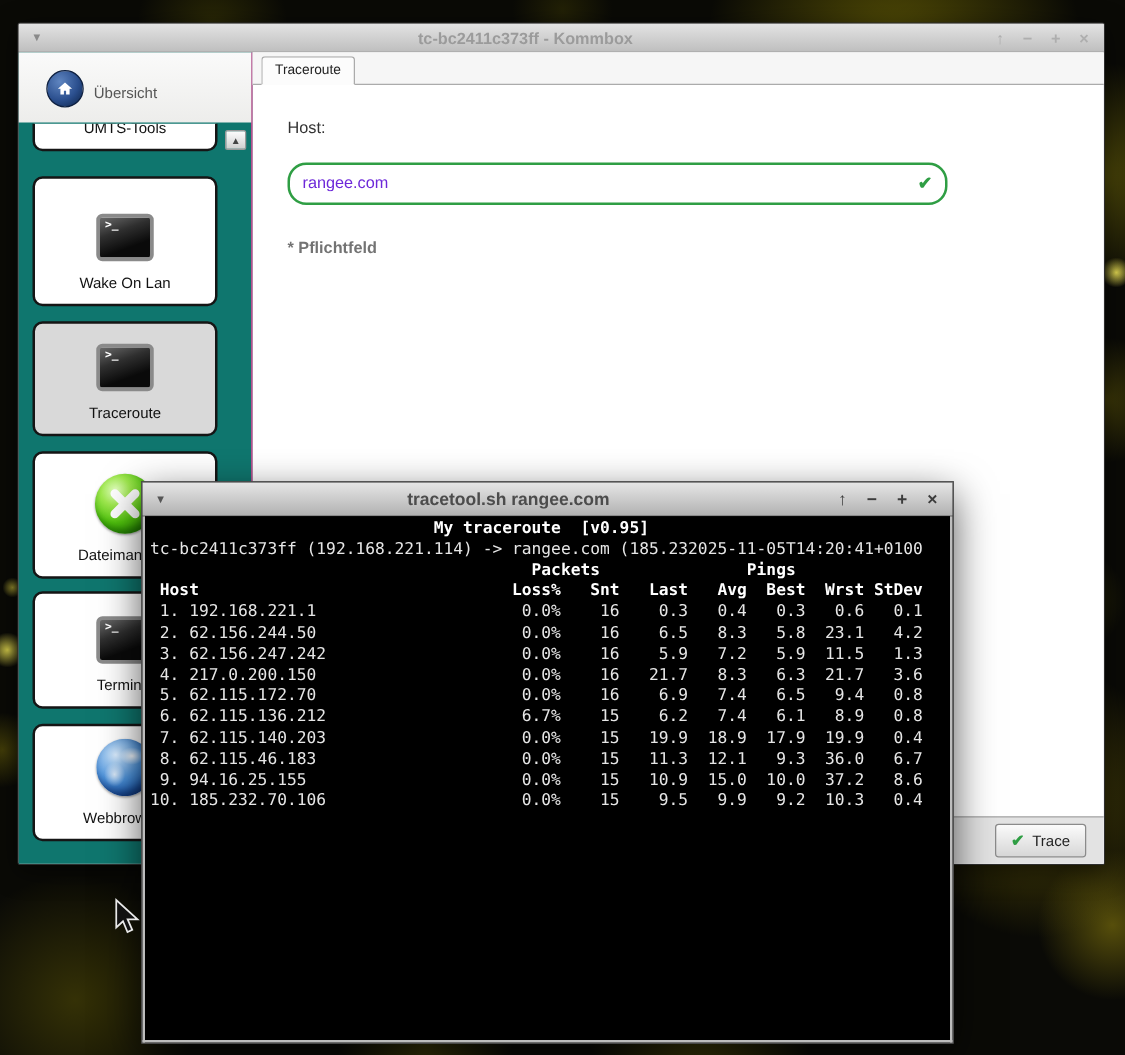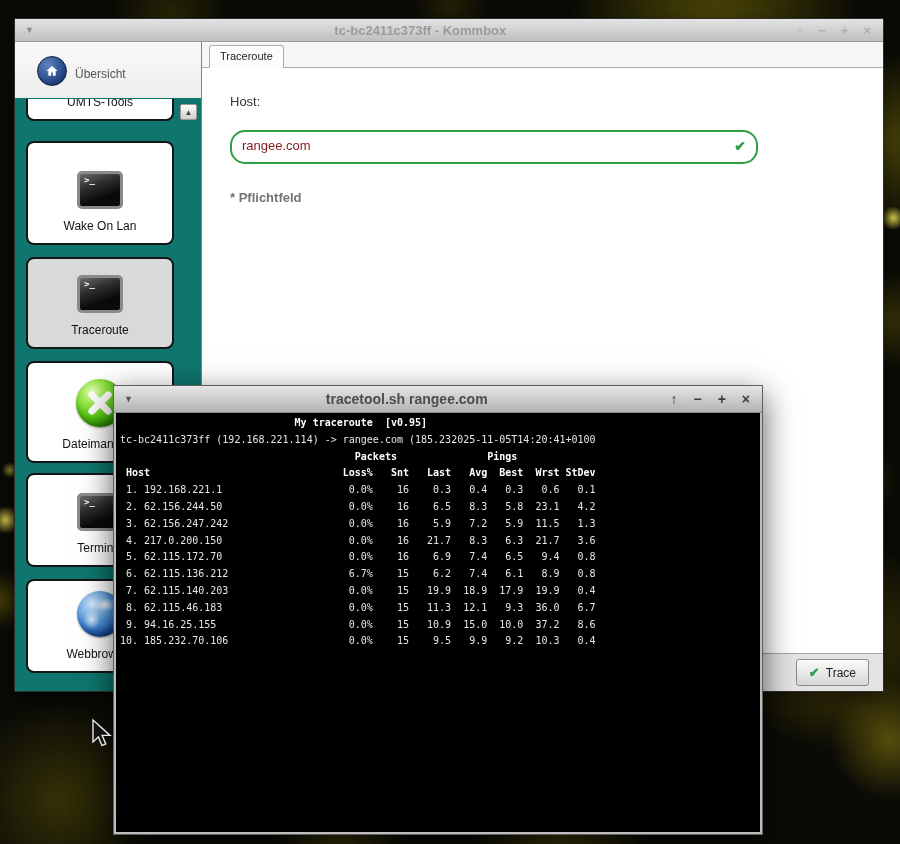--- a/index.html
+++ b/index.html
@@ -79,40 +79,40 @@
 
   .content{flex:1;display:flex;flex-direction:column;background:#fff;min-width:0;}
   .tab-strip{height:25px;background:#f6f6f6;border-bottom:1px solid #ababab;position:relative;flex:none;}
   .tab{position:absolute;left:7px;top:3px;bottom:-1px;line-height:21px;padding:0 10px;
     background:#fcfcfc;border:1px solid #ababab;border-bottom:1px solid #fcfcfc;
     border-radius:3px 3px 0 0;font-size:11px;color:#222;z-index:2;}
   .content-body{flex:1;position:relative;}
   .host-label{position:absolute;left:28px;top:26px;font-size:13px;color:#333;}
   .host-input-wrap{position:absolute;left:28px;top:62px;width:528px;height:34px;}
   .host-input{width:100%;height:100%;box-sizing:border-box;border:2px solid #2f9e44;border-radius:15px;
-    padding:0 32px 4px 10px;font:13px "Liberation Sans",sans-serif;color:#7f1d1d;outline:none;background:#fff;}
+    padding:0 32px 4px 10px;font:13px "Liberation Sans",sans-serif;color:#6d28d9;outline:none;background:#fff;}
   .valid-mark{position:absolute;right:12px;top:8px;color:#2f9e44;font-size:14px;font-weight:bold;}
   .required-note{position:absolute;left:28px;top:122px;font-weight:bold;font-size:13px;color:#737373;}
   .bottom-bar{flex:none;height:37px;background:#e3e3e3;border-top:1px solid #a6a6a6;position:relative;}
   .trace-btn{position:absolute;right:14px;top:5px;height:27px;padding:0 12px;display:flex;align-items:center;
     gap:6px;background:linear-gradient(#fbfbfb,#d7d7d7);border:1px solid #8b8b8b;border-radius:3px;
     font:12px "Liberation Sans",sans-serif;color:#222;cursor:pointer;}
   .trace-check{color:#2f9e44;font-size:13px;font-weight:bold;}
 
   
   .term-window{position:absolute;left:113px;top:385px;width:650px;height:450px;z-index:10;
     border:1px solid #5f5f5f;box-shadow:0 10px 30px rgba(0,0,0,.65);display:flex;flex-direction:column;
     background:#000;box-sizing:border-box;}
   .term-window .titlebar{height:26px;background:linear-gradient(#e6e6e6,#b2b2b2);border-bottom:1px solid #8a8a8a;}
   .term-window .tb-title{color:#4c4c4c;font-size:14px;}
   .term-window .tb-controls{color:#3c3c3c;gap:16px;font-size:14px;}
   .term-window .tb-menu{color:#555;}
   .term-body{flex:1;min-height:0;background:#000;border:2px solid #bdbdbd;border-top:none;
     padding:2px 0 0 4px;overflow:hidden;cursor:text;}
-  .tline{white-space:pre;font-family:"DejaVu Sans Mono",monospace;font-size:10px;line-height:16.8px;color:#e6e6e6;}
+  .tline{white-space:pre;font-family:"DejaVu Sans Mono",monospace;font-size:13px;line-height:16.8px;color:#e6e6e6;}
   .tbold{font-weight:bold;color:#fff;}
   .thot{font-weight:bold;color:#fff;}
   .tcursor{background:#e8e8e8;color:#111;}
 
   .mouse-cursor{position:absolute;left:90px;top:718px;z-index:100;}
 </style>
 </head>
 <body>
 
 <div class="desktop-bg"></div>

